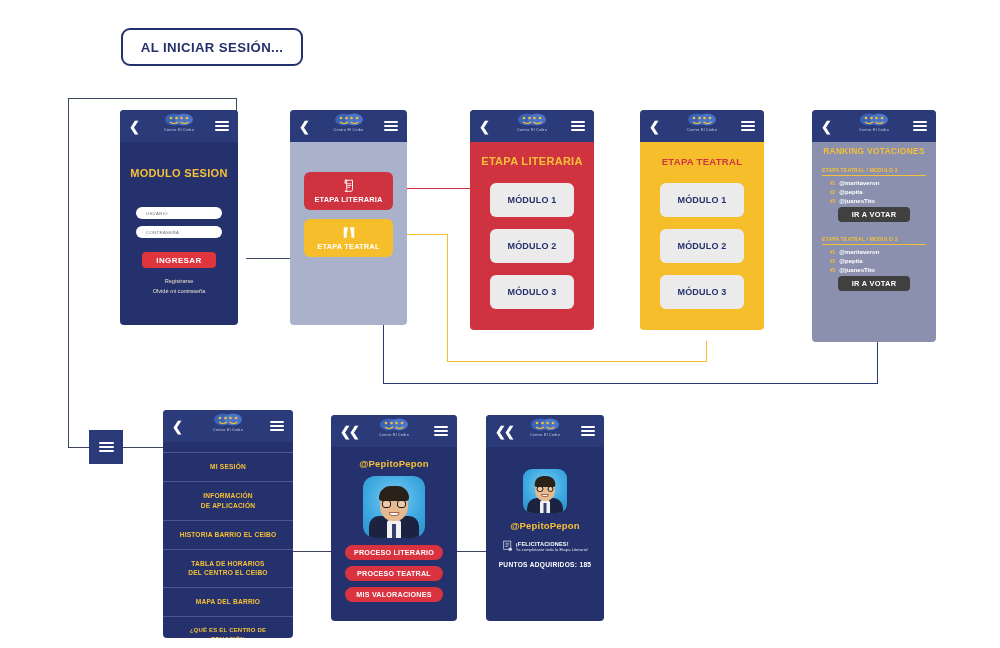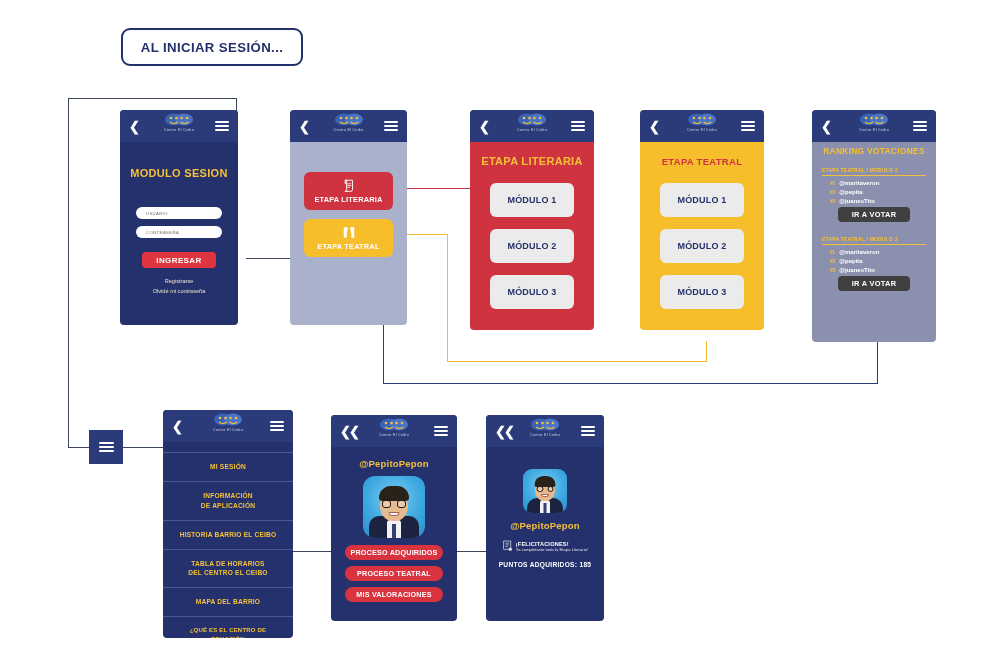--- a/index.html
+++ b/index.html
@@ -476,21 +476,21 @@
           <div class="av-tie"></div>
         <div class="av-head"></div>
           <div class="av-hair"></div>
         <div class="av-glasses">
             <i class="l"></i>
             <i class="r"></i>
           </div>
         <div class="av-mouth"></div>
       </div>
       <div style="margin-top:4px;">
-        <div class="pill-red">PROCESO ADQUIRIDOS</div>
+        <div class="pill-red">PROCESO LITERARIO</div>
         <div class="pill-red">PROCESO TEATRAL</div>
         <div class="pill-red">MIS VALORACIONES</div>
       </div>
     </div>
   </div>
 
   <div class="phone s-navy" style="left:486px; top:415px; width:118px; height:206px;">
     <div class="topbar">
       <span class="back dbl">❮❮</span>
       <div class="brand">

